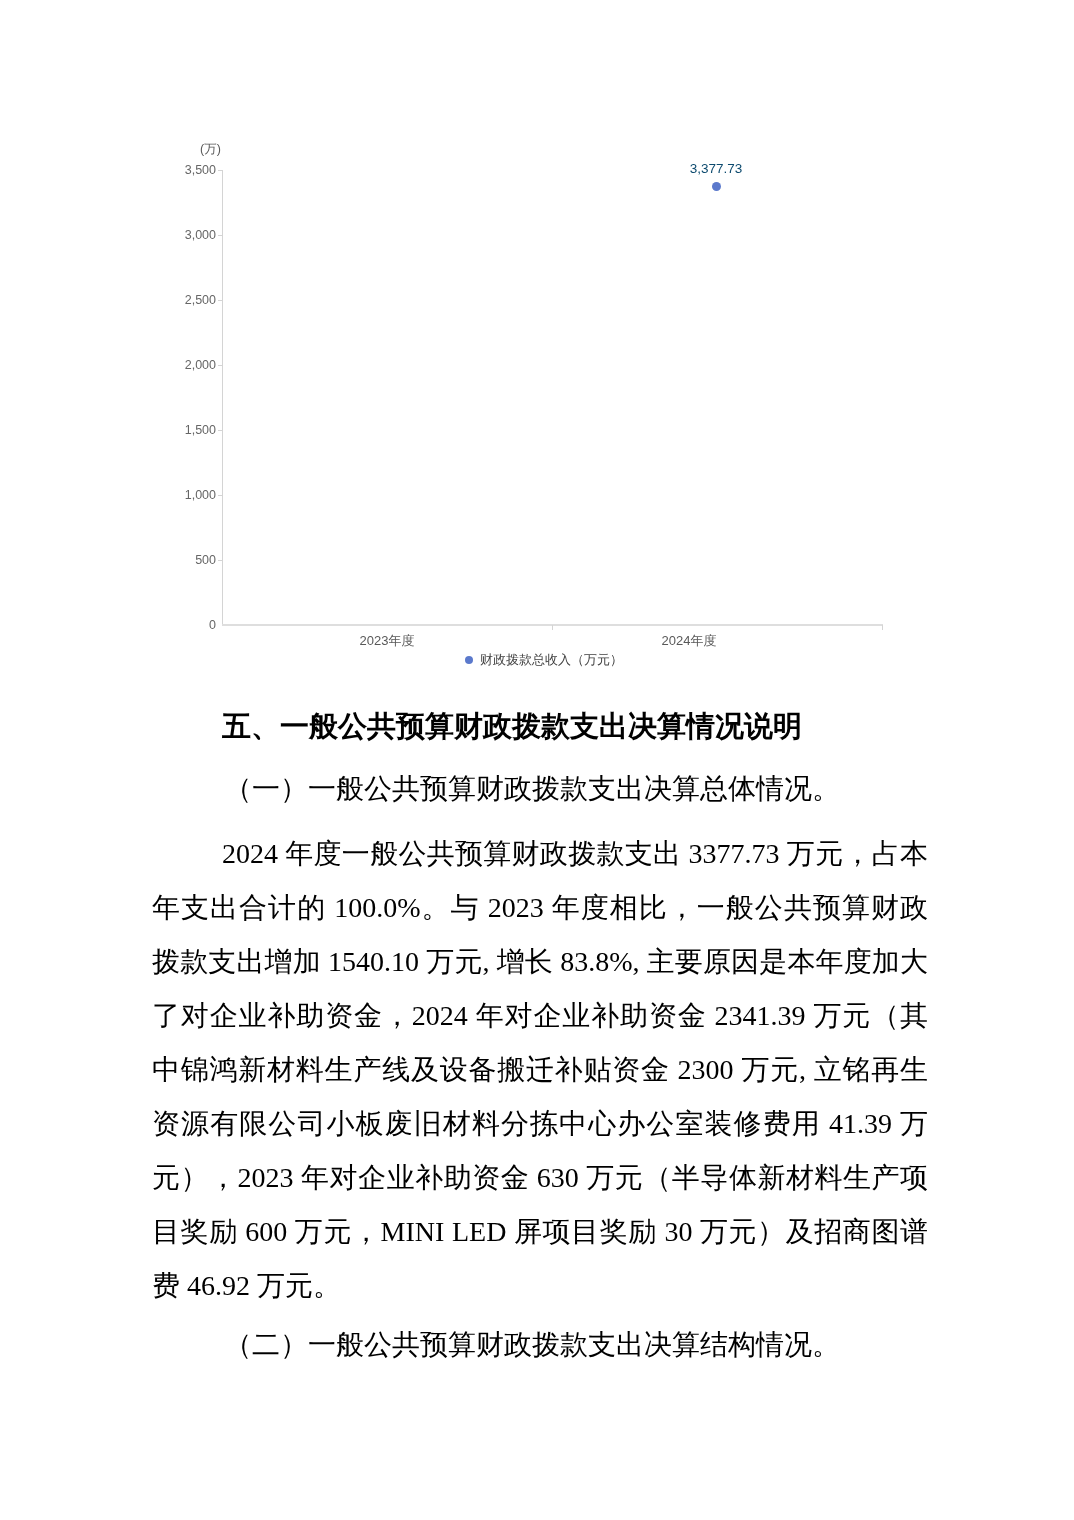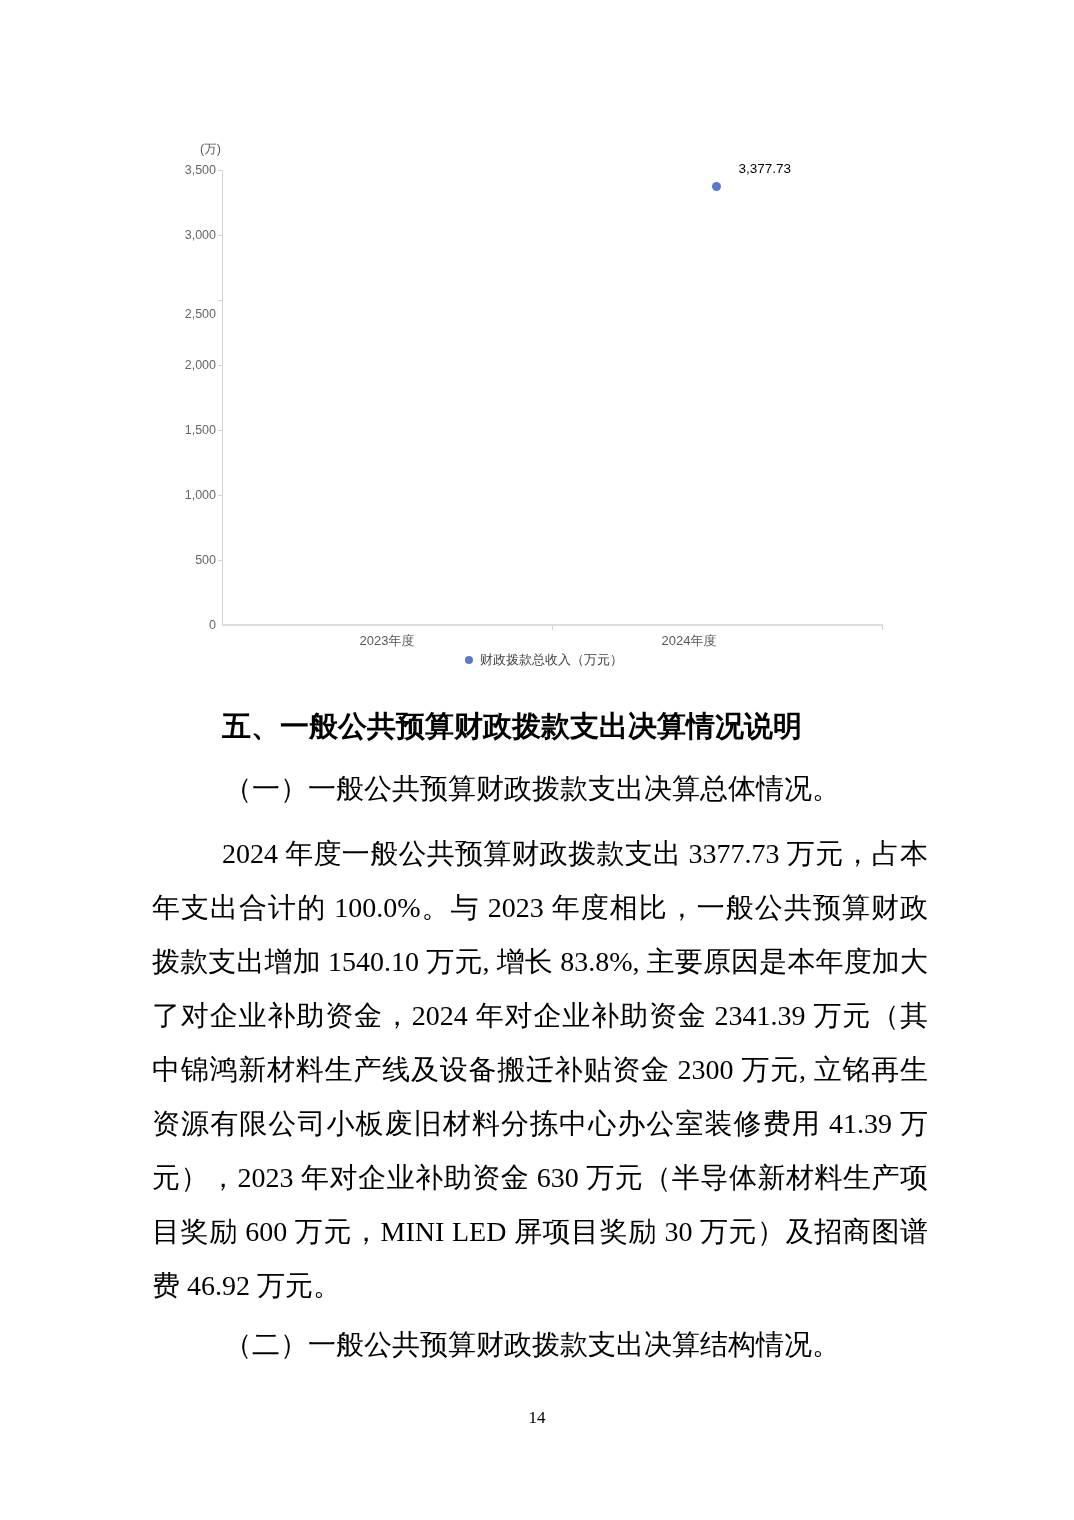--- a/index.html
+++ b/index.html
@@ -76,24 +76,24 @@
     position: absolute;
     left: 712px; top: 52px;
     width: 9px; height: 9px;
     border-radius: 50%;
     background: #5b79cc;
   }
   .data-point-label {
     position: absolute;
     left: 641px; top: 31px;
     width: 150px;
-    text-align: right;
+    text-align: center;
     font-family: "Liberation Sans", sans-serif;
     font-size: 13.5px;
-    color: #000000;
+    color: #0c4a6e;
   }
   .legend {
     position: absolute;
     left: 0; top: 521px;
     width: 1074px;
     display: flex;
     align-items: center;
     justify-content: center;
     gap: 7px;
     padding-left: 14px;
@@ -161,21 +161,21 @@
 </head>
 <body>
 
 <div class="page">
 
   <div class="chart">
     <div class="chart-unit">(万)</div>
 
     <div class="ytick" style="top:32px">3,500</div>
     <div class="ytick" style="top:97px">3,000</div>
-    <div class="ytick" style="top:176px">2,500</div>
+    <div class="ytick" style="top:162px">2,500</div>
     <div class="ytick" style="top:227px">2,000</div>
     <div class="ytick" style="top:292px">1,500</div>
     <div class="ytick" style="top:357px">1,000</div>
     <div class="ytick" style="top:422px">500</div>
     <div class="ytick" style="top:487px">0</div>
 
     <div class="ytick-mark" style="top:40px"></div>
     <div class="ytick-mark" style="top:105px"></div>
     <div class="ytick-mark" style="top:170px"></div>
     <div class="ytick-mark" style="top:235px"></div>
@@ -200,15 +200,14 @@
     </div>
   </div>
 
   <div class="content">
     <h2 class="section-heading">五、一般公共预算财政拨款支出决算情况说明</h2>
     <p class="sub-heading">（一）一般公共预算财政拨款支出决算总体情况。</p>
     <p class="body-para">2024 年度一般公共预算财政拨款支出 3377.73 万元，占本年支出合计的 100.0%。与 2023 年度相比，一般公共预算财政拨款支出增加 1540.10 万元, 增长 83.8%, 主要原因是本年度加大了对企业补助资金，2024 年对企业补助资金 2341.39 万元（其中锦鸿新材料生产线及设备搬迁补贴资金 2300 万元, 立铭再生资源有限公司小板废旧材料分拣中心办公室装修费用 41.39 万元），2023 年对企业补助资金 630 万元（半导体新材料生产项目奖励 600 万元，MINI LED 屏项目奖励 30 万元）及招商图谱费 46.92 万元。</p>
     <p class="sub-heading-2">（二）一般公共预算财政拨款支出决算结构情况。</p>
   </div>
 
-  <div class="page-number">14</div>
 
 </div>
 
 </body></html>

